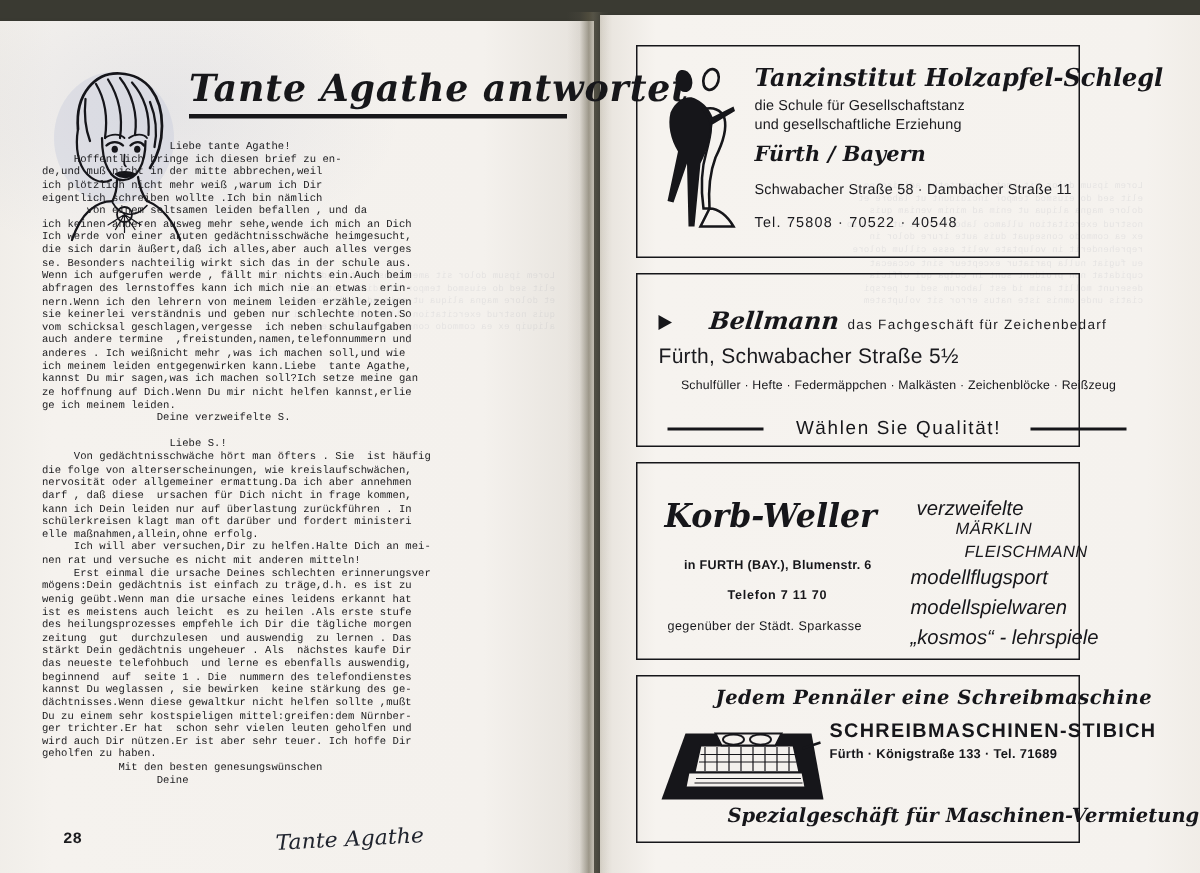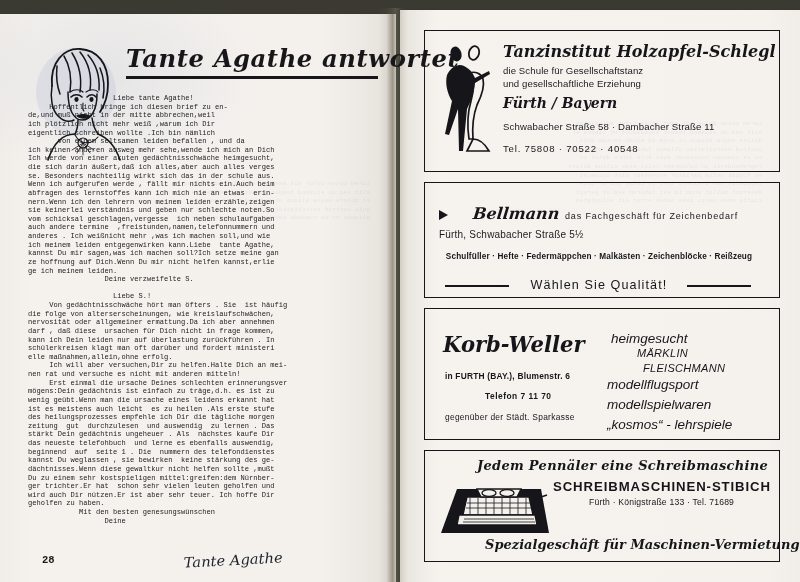--- a/index.html
+++ b/index.html
@@ -148,21 +148,21 @@
   #right-page {
     position: absolute;
     left: 424px;
     top: 30px;
     width: 350px;
     height: 528px;
   }
   .ad {
     position: absolute;
     left: 0;
-    width: 356px;
+    width: 296px;
     border: 1.4px solid #16161a;
     background: transparent;
     box-sizing: border-box;
   }
   #ad-tanz   { top: 0px;   height: 142px; }
   #ad-bell   { top: 152px; height: 116px; }
   #ad-korb   { top: 278px; height: 132px; }
   #ad-stibich{ top: 420px; height: 112px; }
 
   
@@ -216,25 +216,25 @@
     transform: skewX(-6deg);
   }
   #bell-tag {
     position: absolute; left: 140px; top: 28px;
     font-family: "Liberation Sans", sans-serif;
     font-size: 9px; letter-spacing: 0.85px; color: #1a1a1e; white-space: nowrap;
   }
   #bell-addr {
     position: absolute; left: 14px; top: 46px;
     font-family: "Liberation Sans", sans-serif;
-    font-size: 10px; color: #1a1a1e; white-space: nowrap; letter-spacing: 0.2px;
+    font-size: 14px; color: #1a1a1e; white-space: nowrap; letter-spacing: 0.2px;
   }
   .bell-list {
     position: absolute; left: 0; width: 348px; text-align: center;
-    font-family: "Liberation Sans", sans-serif; font-weight: bold;
+    font-family: "Liberation Sans", sans-serif; font-weight: normal;
     font-size: 8.2px; letter-spacing: 0.15px; color: #16161a; white-space: nowrap;
   }
   #bell-list1 { top: 69px; }
   #bell-list2 { top: 81px; }
   #bell-slogan {
     position: absolute; left: 0; width: 348px; top: 95px;
     text-align: center; font-family: "Liberation Sans", sans-serif;
     font-size: 12.6px; letter-spacing: 1.1px; color: #16161a; white-space: nowrap;
   }
   .bell-rule {
@@ -247,21 +247,21 @@
   #korb-name {
     position: absolute; left: 18px; top: 22px;
     font-size: 22px; color: #16161a; white-space: nowrap;
     transform: scaleX(0.96); transform-origin: left center;
   }
   .korb-line {
     position: absolute; font-family: "Liberation Sans", sans-serif;
     font-weight: bold; font-size: 8.4px; color: #16161a;
     white-space: nowrap; letter-spacing: 0.2px;
   }
-  #korb-addr { left: 20px; top: 62px; }
+  #korb-addr { left: 31px; top: 62px; }
   #korb-tel  { left: 60px; top: 82px; letter-spacing: 0.5px; }
   #korb-note { left: 20px; top: 103px; font-weight: normal; letter-spacing: 0.3px; }
   .korb-right {
     position: absolute;
     font-family: "Liberation Sans", sans-serif;
     font-style: italic;
     color: #16161a; white-space: nowrap;
   }
   #korb-r1 { left: 186px; top: 22px; font-size: 13.5px; }
   #korb-r2 { left: 212px; top: 38px; font-size: 11px; letter-spacing: 0.3px; }
@@ -276,22 +276,22 @@
     font-size: 13px; color: #16161a; white-space: nowrap;
     letter-spacing: 0.3px;
   }
   #stib-name {
     position: absolute; left: 128px; top: 28px;
     font-family: "Liberation Sans", sans-serif; font-weight: bold;
     font-size: 13.2px; letter-spacing: 0.9px; color: #16161a; white-space: nowrap;
   }
   #stib-addr {
     position: absolute; left: 128px; top: 46px;
-    font-family: "Liberation Sans", sans-serif; font-weight: normal;
-    font-size: 8.6px; letter-spacing: 0.2px; color: #16161a; white-space: nowrap; margin-left: 36px;
+    font-family: "Liberation Sans", sans-serif; font-weight: bold;
+    font-size: 8.6px; letter-spacing: 0.2px; color: #16161a; white-space: nowrap;
   }
   #stib-l2 {
     position: absolute; left: 128px; top: 66px;
     font-size: 13px; color: #16161a; white-space: nowrap;
   }
   #stib-l3 {
     position: absolute; left: 60px; top: 86px;
     font-size: 13px; color: #16161a; white-space: nowrap;
   }
   #typewriter { position: absolute; left: 12px; top: 24px; width: 116px; height: 72px; }
@@ -450,21 +450,21 @@
       <div class="bell-rule" id="bell-rule-l"></div>
       <div id="bell-slogan">Wählen Sie Qualität!</div>
       <div class="bell-rule" id="bell-rule-r"></div>
     </div>
 
     <div class="ad" id="ad-korb">
       <div class="script" id="korb-name">Korb-Weller</div>
       <div class="korb-line" id="korb-addr">in FURTH (BAY.), Blumenstr. 6</div>
       <div class="korb-line" id="korb-tel">Telefon 7 11 70</div>
       <div class="korb-line" id="korb-note">gegenüber der Städt. Sparkasse</div>
-      <div class="korb-right" id="korb-r1">heimgesucht</div>
+      <div class="korb-right" id="korb-r1">verzweifelte</div>
       <div class="korb-right" id="korb-r2">MÄRKLIN</div>
       <div class="korb-right" id="korb-r3">FLEISCHMANN</div>
       <div class="korb-right" id="korb-r4">modellflugsport</div>
       <div class="korb-right" id="korb-r5">modellspielwaren</div>
       <div class="korb-right" id="korb-r6">„kosmos“ - lehrspiele</div>
     </div>
 
     <div class="ad" id="ad-stibich">
       <div class="script" id="stib-top">Jedem Pennäler eine Schreibmaschine</div>
       <svg id="typewriter" viewBox="0 0 116 72">

